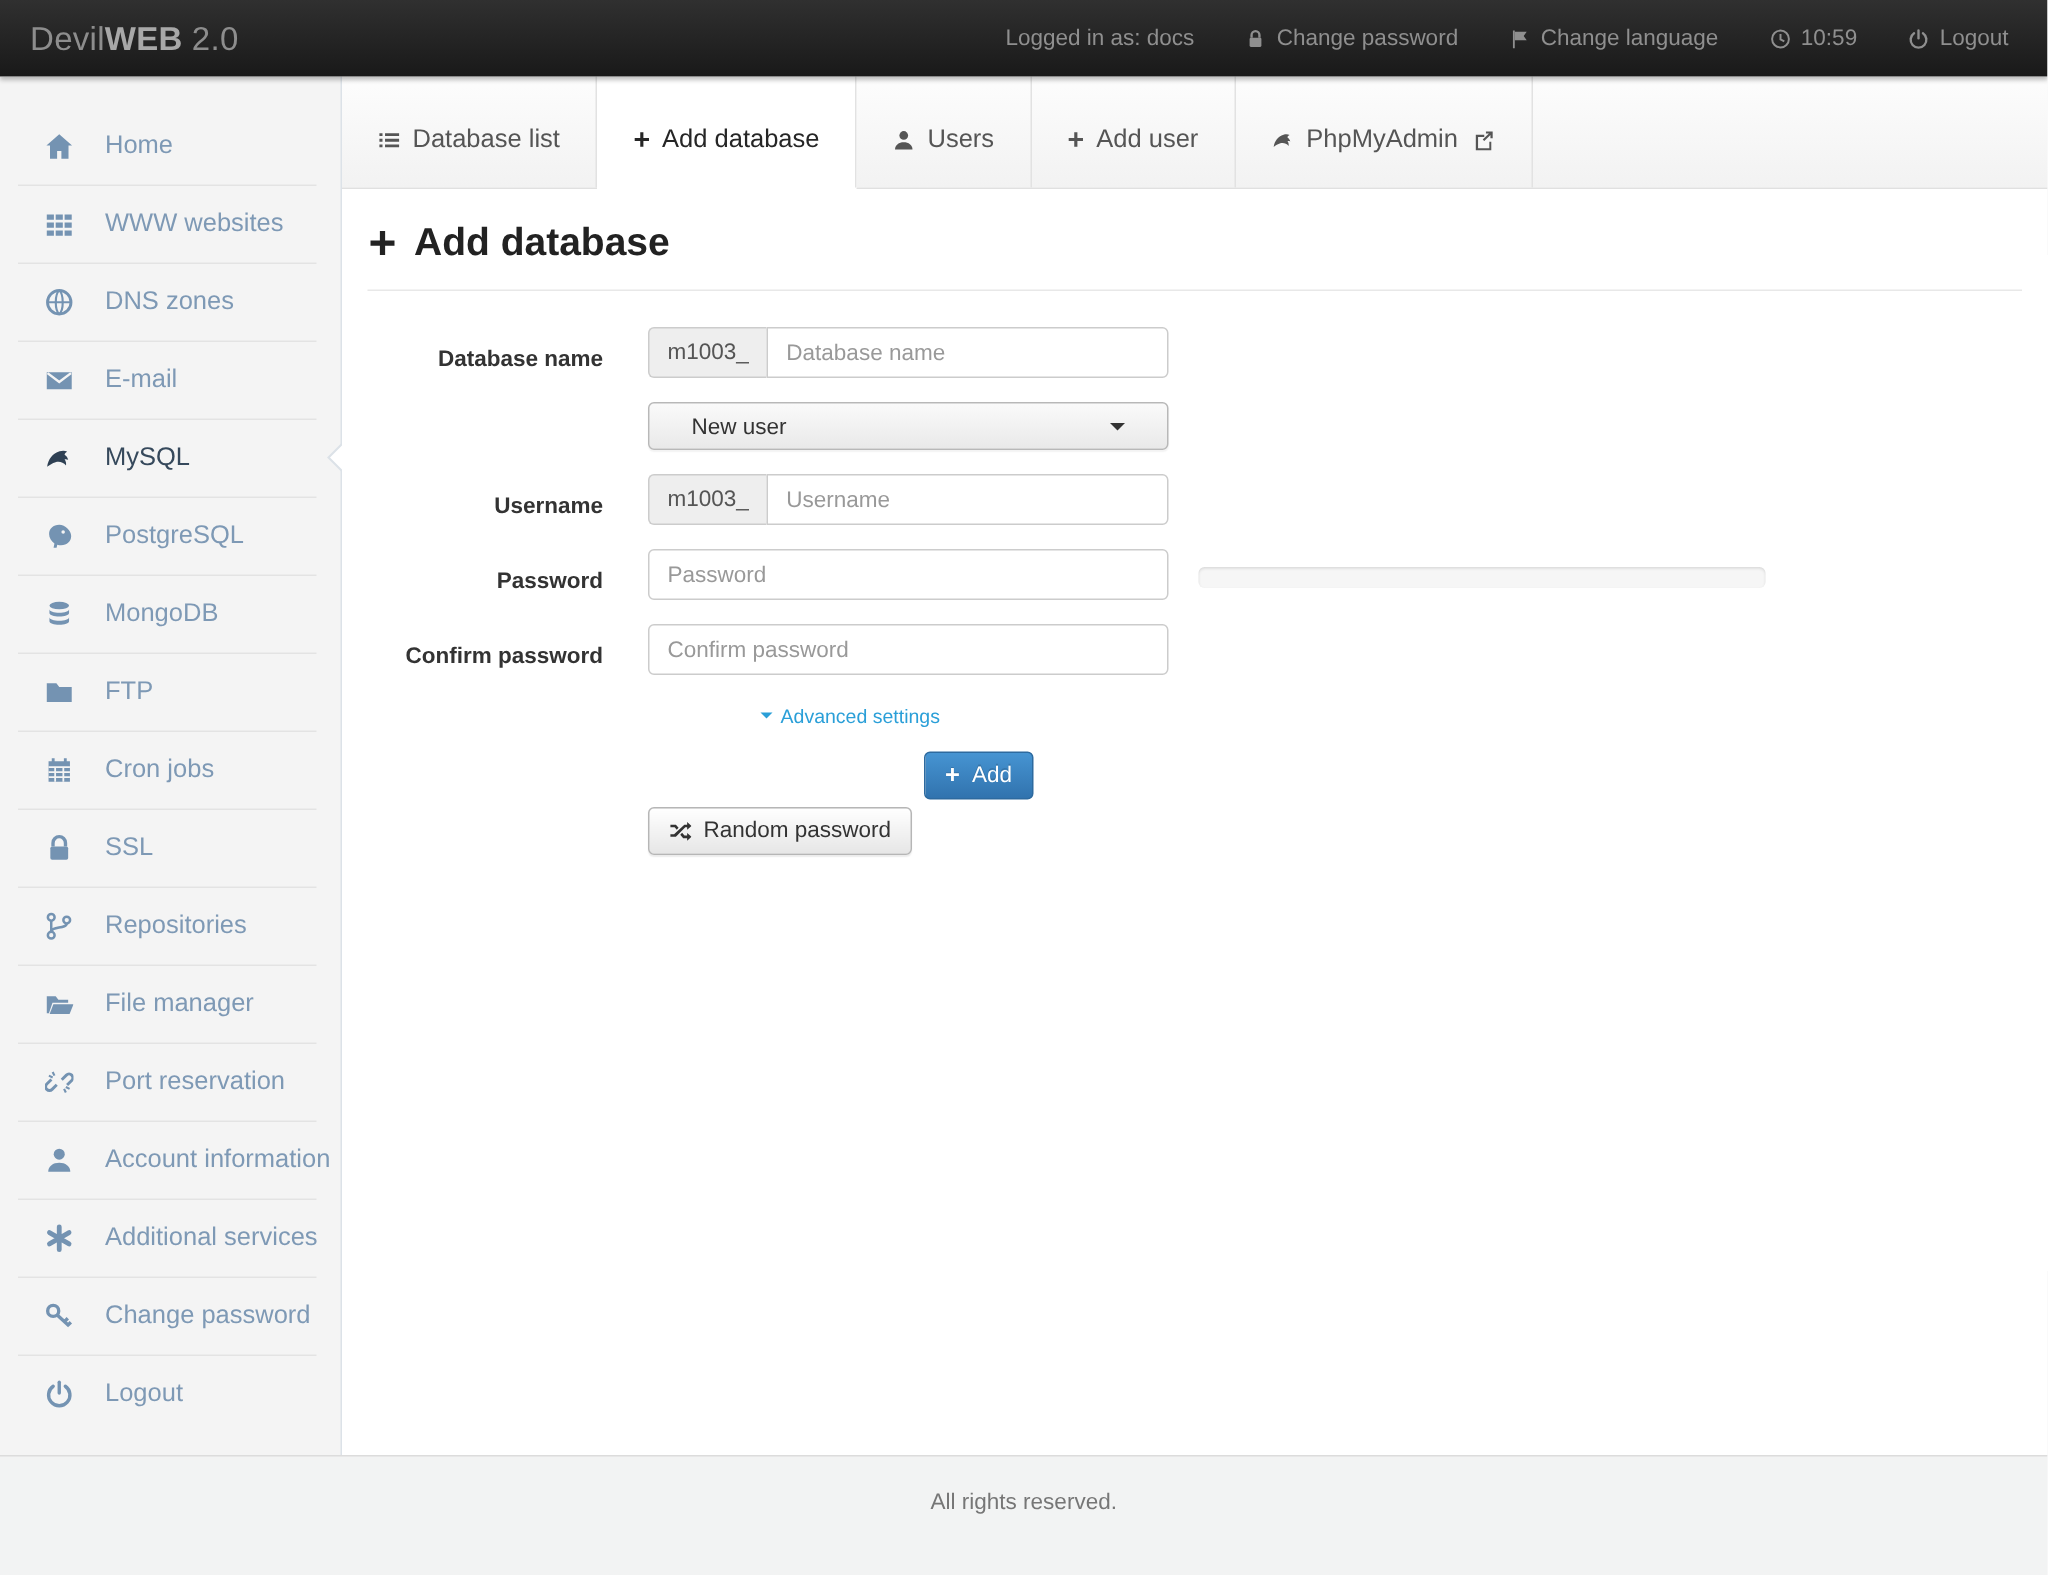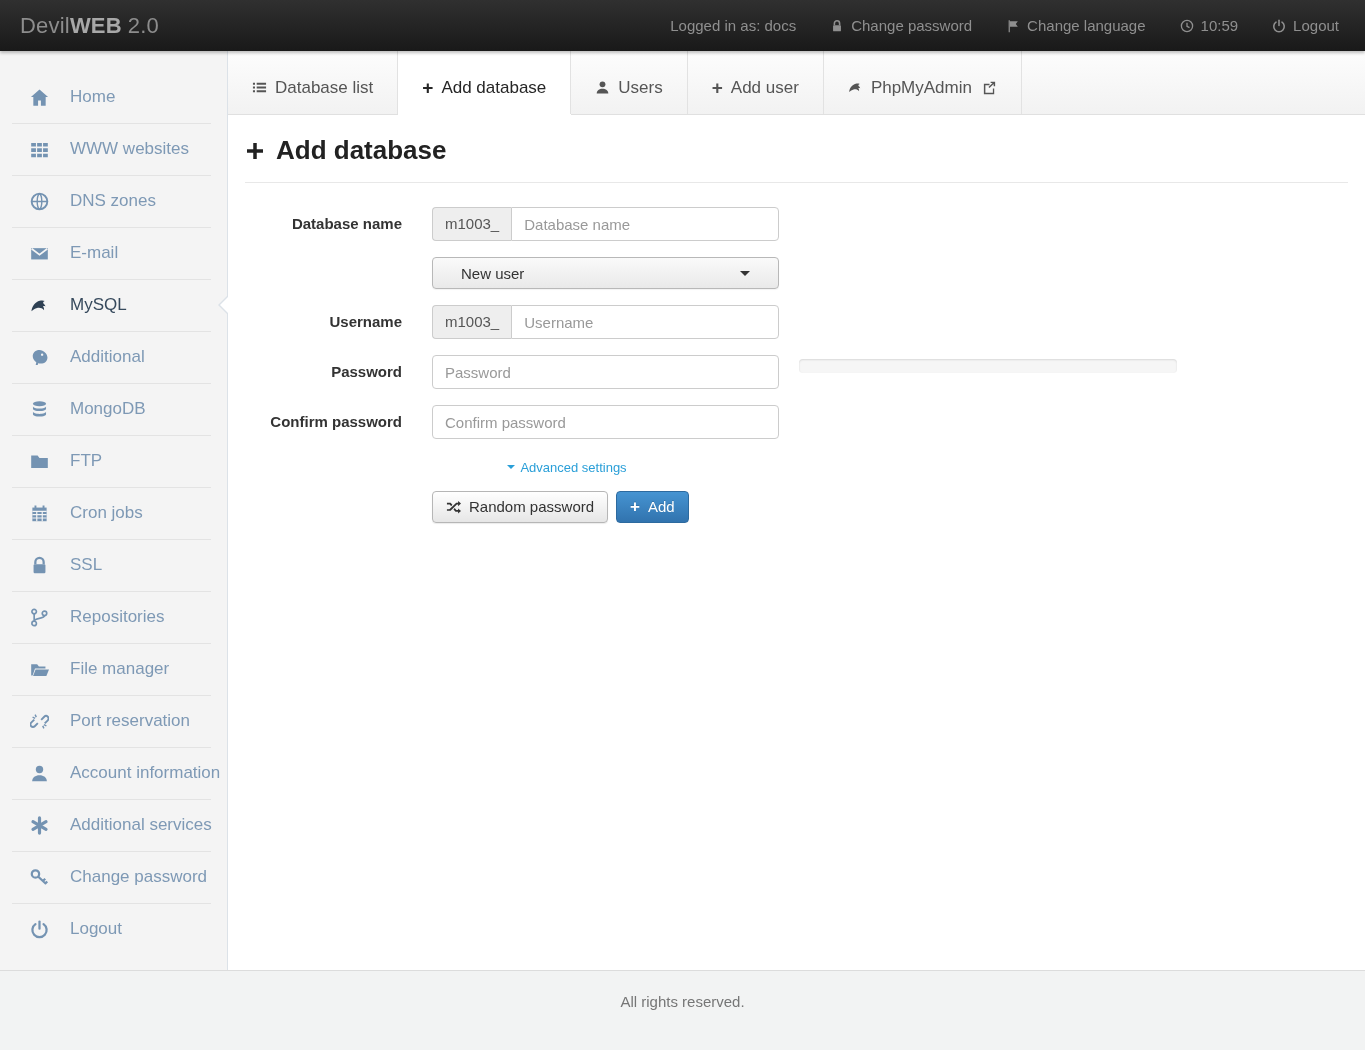--- a/index.html
+++ b/index.html
@@ -59,21 +59,21 @@
   .notch::after{
     content:"";position:absolute;left:1.5px;top:-9px;width:0;height:0;
     border-top:9px solid transparent;border-bottom:9px solid transparent;
     border-right:9px solid #fff;
   }
 
   .content{flex:1;background:#fff;display:flex;flex-direction:column;min-width:0;}
 
   
   .tabs{
-    height:64px;display:flex;flex-shrink:0;
+    height:75px;display:flex;flex-shrink:0;
     background:linear-gradient(#fdfdfd,#f2f2f2);
     border-bottom:1px solid #e0e0e0;
     text-align:center;
   }
   .tab{
     display:flex;align-items:center;gap:8px;padding:10px 24px 0 24px;
     font-size:17px;color:#555;border-right:1px solid #e2e2e2;cursor:pointer;
     background:transparent;
   }
   .tab svg{width:15px;height:15px;}
@@ -83,21 +83,21 @@
 
   
   .main{padding:20px 17px 0 17px;flex:1;overflow:hidden;}
   .page-title{
     display:flex;align-items:center;gap:11px;margin:0;
     font-size:26px;font-weight:bold;color:#222;
   }
   .page-title svg{width:20px;height:20px;}
   .rule{border:none;border-top:1px solid #e8e8e8;margin:16px 0 24px 0;}
 
-  .form-row{display:flex;align-items:flex-start;margin-bottom:16px;}
+  .form-row{display:flex;align-items:center;margin-bottom:16px;}
   .form-label{
     width:157px;text-align:right;font-size:15px;font-weight:bold;color:#333;
     padding-top:8px;flex-shrink:0;
   }
   .form-field{margin-left:30px;width:347px;flex-shrink:0;}
   .input-group{display:flex;width:100%;}
   .addon{
     background:#eee;border:1px solid #ccc;border-right:0;
     border-radius:4px 0 0 4px;padding:7px 12px;font-size:15px;color:#555;white-space:nowrap;
   }
@@ -129,21 +129,21 @@
   }
   .caret-sm{width:0;height:0;border-left:4px solid transparent;border-right:4px solid transparent;border-top:4px solid var(--link);}
 
   .btn-row{margin-left:187px;display:flex;gap:8px;}
   .btn{
     display:inline-flex;align-items:center;gap:8px;border-radius:4px;
     font-size:15px;padding:5px 13px;height:32px;cursor:pointer;
     font-family:"Liberation Sans",sans-serif;
   }
   .btn svg{width:15px;height:15px;}
-  .btn-default{background:linear-gradient(#ffffff,#e6e6e6);border:1px solid #b6b6b6;color:#333;box-shadow:0 1px 1px rgba(0,0,0,.08);}
+  .btn-default{background:linear-gradient(#ffffff,#e6e6e6);border:1px solid #b6b6b6;color:#333;box-shadow:0 1px 1px rgba(0,0,0,.08);margin-top:37px;}
   .btn-primary{background:linear-gradient(#4694d2,#3173ae);border:1px solid #2d6a9f;color:#fff;text-shadow:0 -1px 0 rgba(0,0,0,.15);}
   .btn .plus{font-weight:bold;font-size:17px;line-height:1;}
 
   
   .footer{
     height:80px;background:#f2f3f3;border-top:1px solid #dcdcdc;
     text-align:center;padding-top:21px;color:#767676;font-size:15px;line-height:20px;
   }
 </style>
 </head>
@@ -241,21 +241,21 @@
         <span>MySQL</span>
         <span class="notch"></span>
       </li>
       <li class="side-item">
         <span class="icn">
             <svg viewBox="0 0 16 16" fill="currentColor">
               <path d="M8 1.6C4.6 1.6 2.3 3.8 2.3 6.8c0 2.2 1.2 4.1 3 5.2l-.5 2.4h1.7l.4-1.6c.7.2 1.4.3 2.1.3 3.4 0 5.7-2.3 5.7-5.2S11.4 1.6 8 1.6z"></path>
               <circle cx="10.2" cy="5.6" r="1" fill="#f4f4f4"></circle>
             </svg>
           </span>
-        <span>Additional</span>
+        <span>PostgreSQL</span>
       </li>
       <li class="side-item">
         <span class="icn">
             <svg viewBox="0 0 16 16" fill="currentColor">
               <ellipse cx="8" cy="3.1" rx="5.5" ry="2.1"></ellipse>
               <path d="M2.5 5.2c0 1.1 2.5 2 5.5 2s5.5-.9 5.5-2v2.1c0 1.1-2.5 2-5.5 2s-5.5-.9-5.5-2zM2.5 9.7c0 1.1 2.5 2 5.5 2s5.5-.9 5.5-2v2.2c0 1.1-2.5 2-5.5 2s-5.5-.9-5.5-2z"></path>
             </svg>
           </span>
         <span>MongoDB</span>
       </li>

